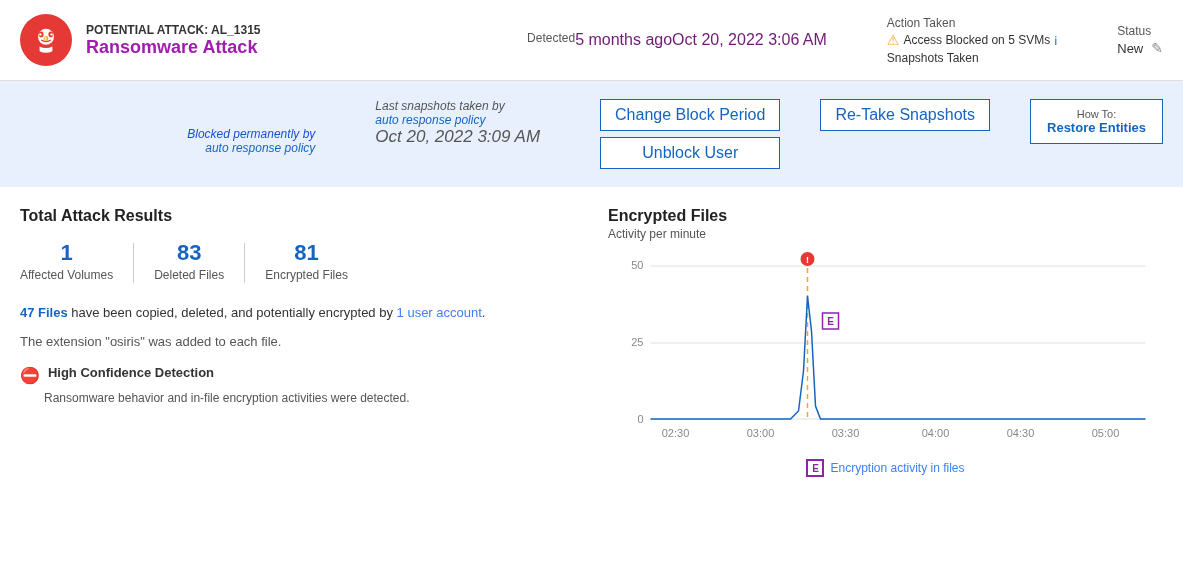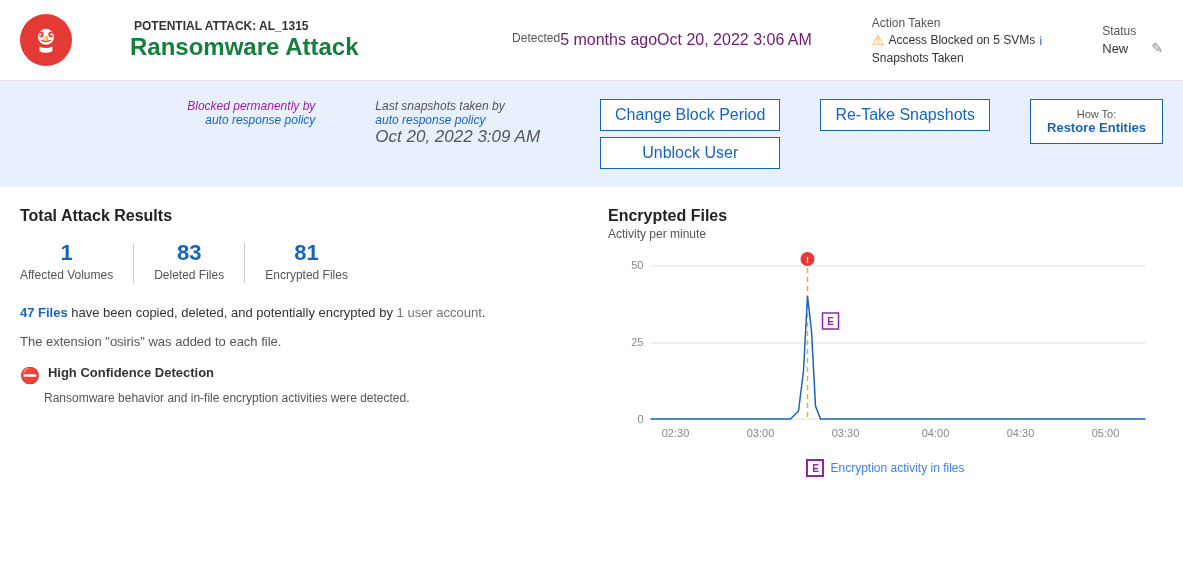--- a/index.html
+++ b/index.html
@@ -3,41 +3,41 @@
   <meta charset="utf-8">
   <style>
     * { box-sizing: border-box; margin: 0; padding: 0; }
     body { font-family: Arial, sans-serif; font-size: 13px; background: #fff; color: #333; width: 1183px; min-height: 571px; overflow-x: hidden; }
 
     
     .header { display: flex; align-items: center; padding: 14px 20px; border-bottom: 1px solid #e0e0e0; background: #fff; }
     .header-icon { width: 52px; height: 52px; background: #e53935; border-radius: 50%; display: flex; align-items: center; justify-content: center; margin-right: 14px; flex-shrink: 0; }
     .header-icon svg { width: 32px; height: 32px; }
     .header-title-block { flex: 1; }
-    .potential-attack-label { color: #e53935; font-weight: bold; font-size: 12px; margin-left: 48px; }
+    .potential-attack-label { color: #e53935; font-weight: bold; font-size: 12px; }
     .potential-attack-label span { color: #333; }
-    .attack-name { font-size: 24px; font-weight: bold; color: #15803d; margin-left: 44px; }
+    .attack-name { font-size: 18px; font-weight: bold; color: #a21caf; }
     .header-section { display: flex; flex-direction: row; margin-right: 60px; }
     .header-section-label { font-size: 12px; color: #555; margin-bottom: 2px; }
     .header-section-value { font-size: 16px; color: #701a75; }
     .action-taken-block { display: flex; flex-direction: column; margin-right: 60px; }
     .action-taken-label { font-size: 12px; color: #555; margin-bottom: 2px; }
     .action-blocked { font-size: 12px; color: #333; display: flex; align-items: center; gap: 4px; }
     .warning-icon { color: #f5a623; font-size: 14px; }
     .action-snapshots { font-size: 12px; color: #333; margin-top: 2px; }
     .status-block { display: flex; flex-direction: column; align-items: flex-start; }
     .status-label { font-size: 12px; color: #555; margin-bottom: 2px; }
-    .status-value-row { display: flex; align-items: center; gap: 23px; }
+    .status-value-row { display: flex; align-items: center; gap: 8px; }
     .status-new { font-size: 13px; color: #333; }
     .edit-icon { color: #888; font-size: 14px; cursor: pointer; }
 
     
     .banner { background: #e8f0fe; padding: 18px 20px; display: flex; align-items: flex-start; justify-content: flex-end; gap: 40px; }
     .banner-left { display: flex; flex-direction: column; align-items: flex-end; margin-right: 20px; }
-    .blocked-text { font-size: 12px; color: #a21caf; font-style: italic; text-align: right; }
+    .blocked-text { font-size: 12px; color: #1d4ed8; font-style: italic; text-align: right; margin-top: 28px; }
     .auto-policy-link { color: #1565c0; font-size: 12px; cursor: pointer; text-decoration: none; font-style: italic; }
     .banner-center { display: flex; flex-direction: column; align-items: flex-start; margin-right: 20px; }
     .last-snapshots-text { font-size: 12px; color: #555; font-style: italic; }
     .auto-policy-link2 { color: #1565c0; font-size: 12px; cursor: pointer; text-decoration: none; font-style: italic; }
     .snapshot-date { font-size: 17px; color: #555; font-style: italic; }
     .btn-how-to { background: #fff; border: 1px solid #1565c0; color: #1565c0; padding: 8px 16px; font-size: 13px; cursor: pointer; font-weight: bold; white-space: nowrap; }
     .btn-how-to-label { font-size: 11px; color: #555; font-weight: normal; display: block; text-align: center; }
     .banner-action-buttons { display: flex; flex-direction: column; gap: 6px; }
     .btn-action { background: #fff; border: 1px solid #1565c0; color: #1565c0; padding: 6px 14px; font-size: 16px; cursor: pointer; white-space: nowrap; text-align: center; }
 
@@ -167,21 +167,21 @@
         <span class="stat-label">Deleted Files</span>
       </div>
       <div class="stat-divider"></div>
       <div class="stat-item">
         <span class="stat-number">81</span>
         <span class="stat-label">Encrypted Files</span>
       </div>
     </div>
 
     <div class="attack-description">
-      <a style="color:#1565c0;text-decoration:none;font-weight:bold;">47 Files</a><span> have been copied, deleted, and potentially encrypted by </span><a style="color:#737373;text-decoration:none;">1 user account</a><span>.</span>
+      <a style="color:#1565c0;text-decoration:none;font-weight:bold;">47 Files</a><span> have been copied, deleted, and potentially encrypted by </span><a style="color:#3b82f6;text-decoration:none;">1 user account</a><span>.</span>
     </div>
 
     <div class="extension-note">The extension "osiris" was added to each file.</div>
 
     <div style="margin-top:14px;">
       <div class="high-confidence">
         <span class="error-icon">⛔</span>
         <span class="high-confidence-title">High Confidence Detection</span>
       </div>
       <div class="high-confidence-desc">Ransomware behavior and in-file encryption activities were detected.</div>

